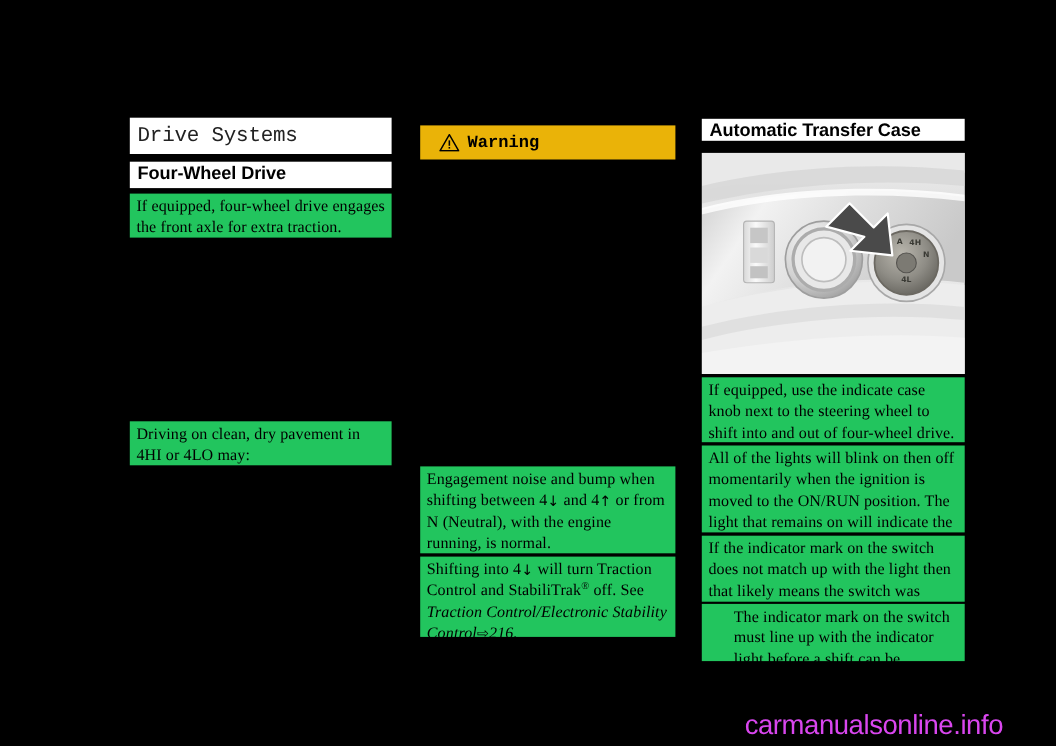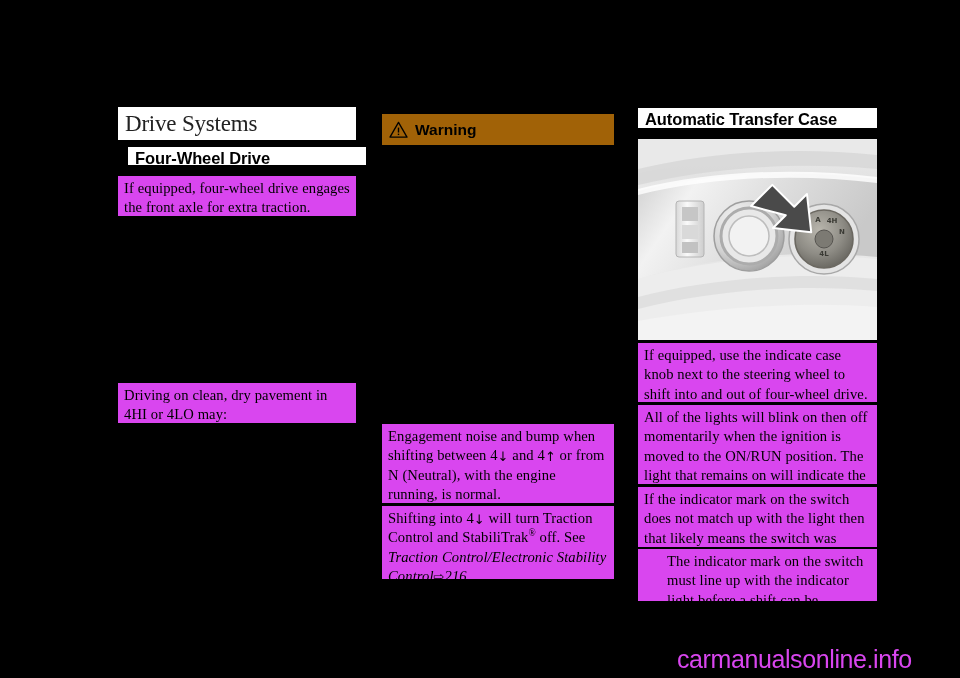--- a/index.html
+++ b/index.html
@@ -17,37 +17,37 @@
 
   .page {
     position: absolute;
     inset: 0;
     background: #000000;
   }
 
   
   .block {
     position: absolute;
-    background: #d946ef;
+    background: #22c55e;
     color: #000000;
     font-family: "Liberation Serif", serif;
     font-size: 14.6px;
     line-height: 19.3px;
     padding: 3px 6px 4px 6px;
     box-sizing: border-box;
     letter-spacing: 0.1px;
   }
 
   
   .h1 {
     position: absolute;
     background: #ffffff;
     color: #222222;
-    font-family: Liberation Serif, serif;
-    font-size: 23px;
+    font-family: Liberation Mono, monospace;
+    font-size: 19px;
     font-weight: 400;
     line-height: 29px;
     padding: 2px 4px 2px 7px;
     box-sizing: border-box;
     letter-spacing: -0.2px;
   }
   .h2 {
     position: absolute;
     background: #ffffff;
     color: #000000;
@@ -56,29 +56,29 @@
     font-weight: bold;
     line-height: 21px;
     padding: 1px 0 1px 7px;
     box-sizing: border-box;
     letter-spacing: -0.1px;
   }
 
   
   .warnbar {
     position: absolute;
-    background: #a16207;
+    background: #eab308;
     color: #000000;
-    font-family: Liberation Sans, sans-serif;
+    font-family: Liberation Mono, monospace;
     font-size: 15.5px;
     font-weight: bold;
     display: flex;
     align-items: center;
     gap: 7px;
-    padding-left: 7px;
+    padding-left: 17px;
     box-sizing: border-box;
   }
   .warn-tri {
     width: 19px;
     height: 17px;
     flex: 0 0 auto;
     display: block;
   }
 
   
@@ -122,21 +122,21 @@
     white-space: nowrap;
   }
 </style>
 </head>
 <body>
 
 <div class="page">
 
   <div class="h1" style="left:118px; top:107px; width:238px; height:33px;">Drive Systems</div>
 
-  <div class="h2" style="left:118px; top:147px; width:238px; height:18px;margin-left:10px;">Four-Wheel Drive</div>
+  <div class="h2" style="left:118px; top:147px; width:238px; height:24px;">Four-Wheel Drive</div>
 
   <div class="block" style="left:118px; top:176px; width:238px; height:40px;">If equipped, four-wheel drive engages the front axle for extra traction.</div>
 
   <div class="block" style="left:118px; top:383px; width:238px; height:40px;">Driving on clean, dry pavement in 4HI or 4LO may:</div>
 
   <div class="warnbar" style="left:382px; top:114px; width:232px; height:31px;">
     <svg class="warn-tri" viewBox="0 0 20 18">
       <polygon points="10,1.5 19,17 1,17" fill="none" stroke="#000" stroke-width="1.4" stroke-linejoin="round"></polygon>
       <rect x="9.25" y="7" width="1.5" height="5.2" fill="#000"></rect>
       <rect x="9.25" y="13.4" width="1.5" height="1.5" fill="#000"></rect>

